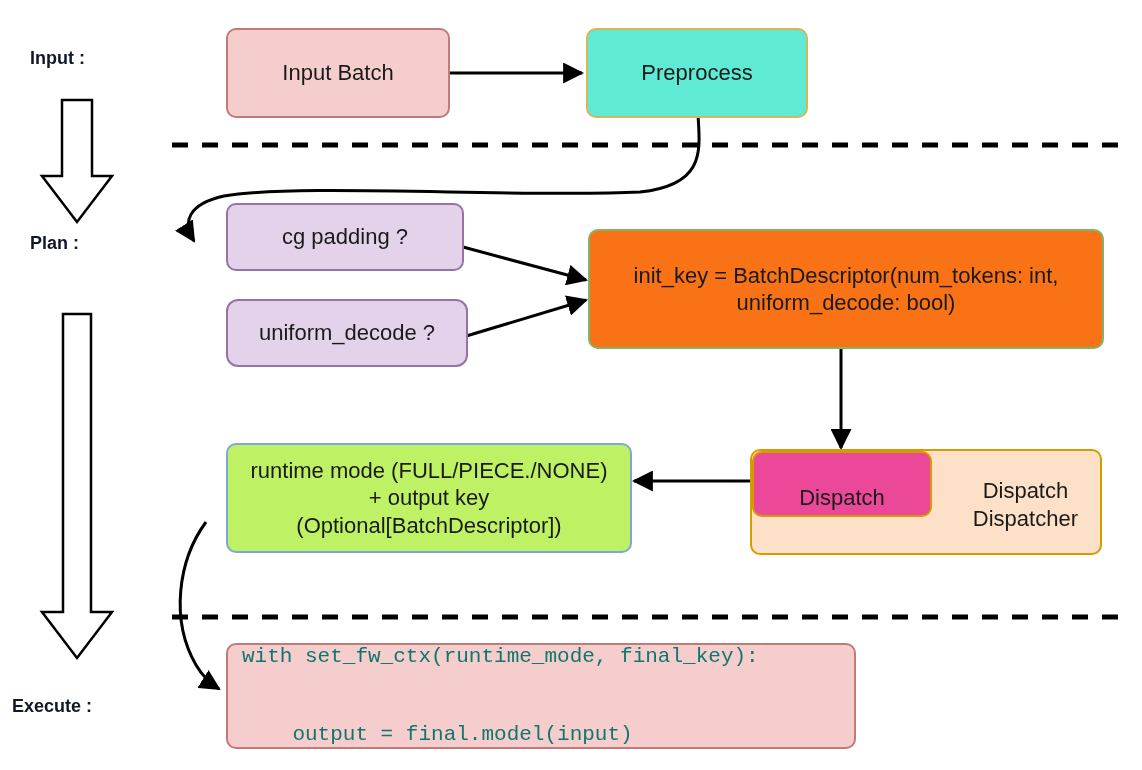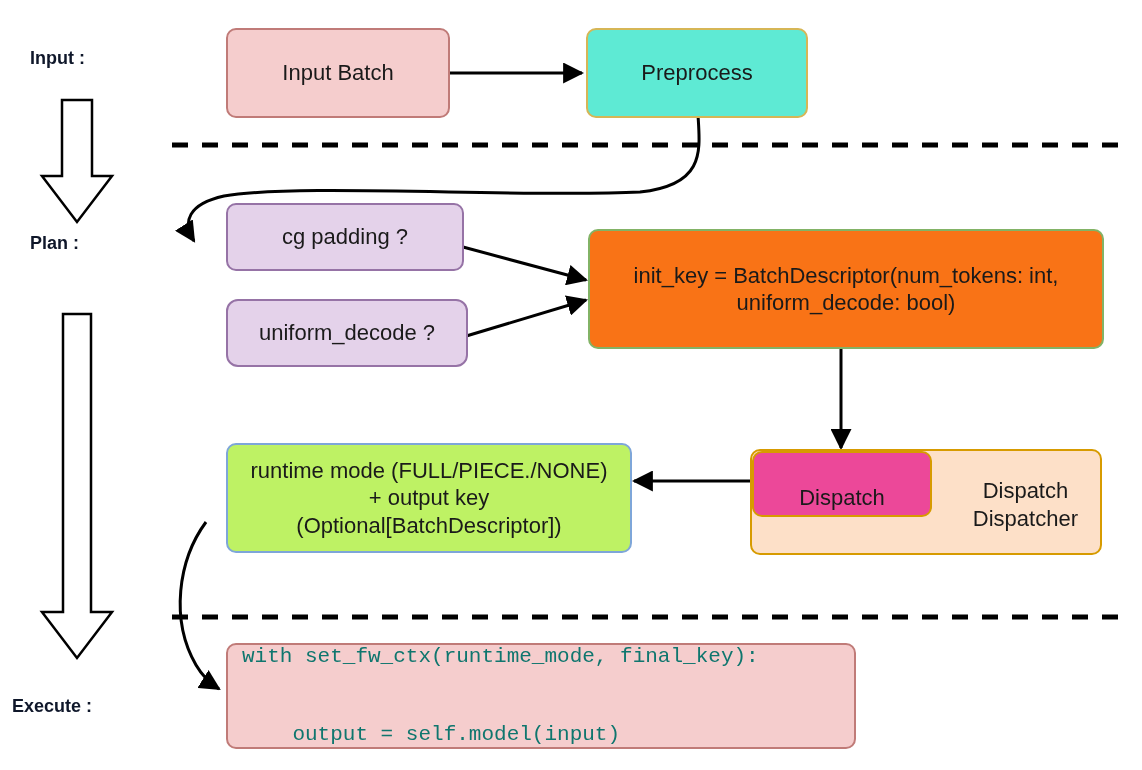--- a/index.html
+++ b/index.html
@@ -108,17 +108,17 @@
   <div class="node blue" style="left:226px;top:443px;width:406px;height:110px;">
     <div>
       <div>runtime mode (FULL/PIECE./NONE)</div>
       <div>+ output key (Optional[BatchDescriptor])</div>
     </div>
   </div>
 
   <div class="node pink code" style="left:226px;top:643px;width:630px;height:106px;">
     <div>
       <div>with set_fw_ctx(runtime_mode, final_key):</div>
-      <div>    output = self.model(input)</div>
+      <div>    output = final.model(input)</div>
     </div>
   </div>
 
 </div>
 
 </body></html>

